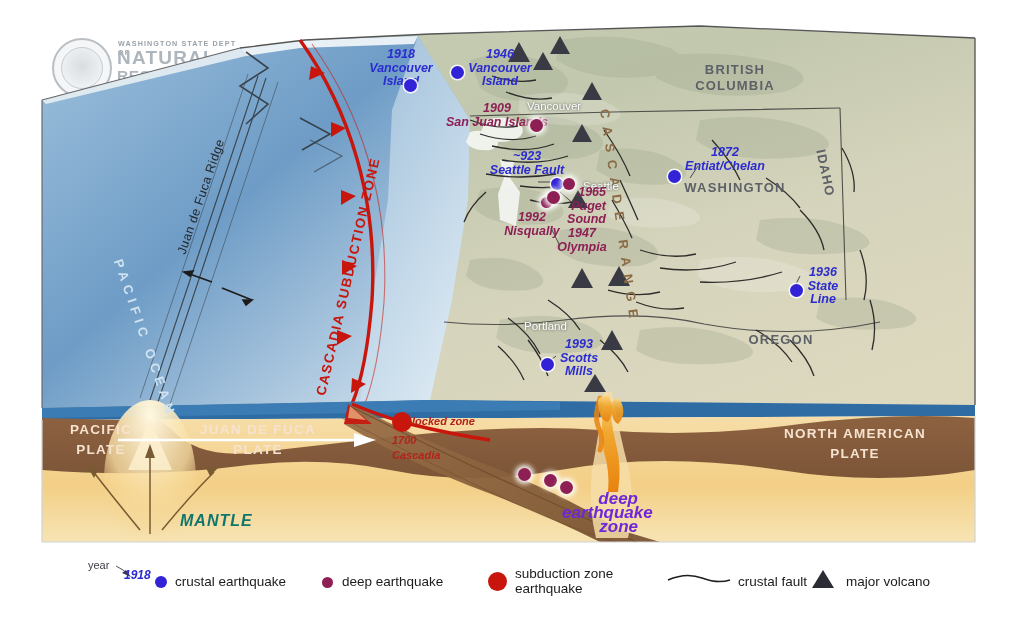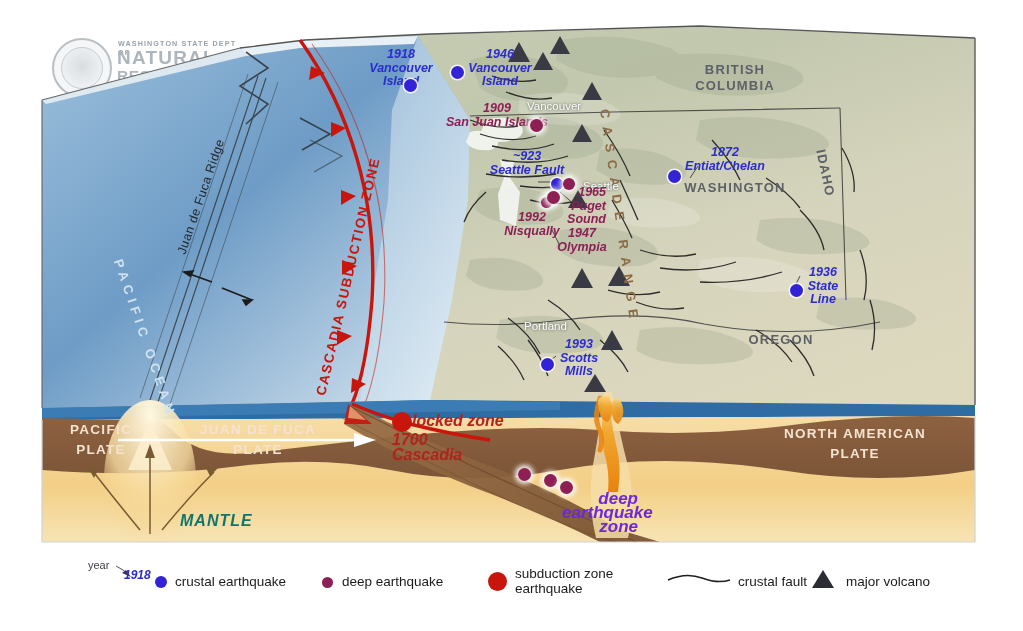--- a/index.html
+++ b/index.html
@@ -32,21 +32,21 @@
   .qlab{position:absolute;color:#2b2bd0;font-style:italic;font-weight:bold;
         font-size:12.5px;line-height:13.5px;text-align:center;white-space:nowrap;}
   .qlab.deep{color:#8d1f55;}
   .region{position:absolute;color:#5d6066;font-weight:bold;font-size:13px;
         letter-spacing:1.2px;text-align:center;line-height:16px;white-space:nowrap;}
   .city{position:absolute;color:#ffffff;font-size:11.5px;white-space:nowrap;
         text-shadow:0 0 2px #7b7f74,0 0 3px #7b7f74;}
   .csLabel{position:absolute;color:#f6e3cf;font-weight:bold;font-size:13.5px;
         letter-spacing:1.3px;text-align:center;line-height:20px;white-space:nowrap;}
   .redlab{position:absolute;color:#b3221b;font-style:italic;font-weight:bold;
-        font-size:16px;line-height:14.5px;white-space:nowrap;}
+        font-size:11px;line-height:14.5px;white-space:nowrap;}
   .mantle{position:absolute;color:#0f766e;font-style:italic;font-weight:bold;
         font-size:16px;letter-spacing:1px;}
   .deepzone{position:absolute;color:#6d28d9;font-style:italic;font-weight:bold;
         font-size:17px;line-height:14px;text-align:right;}
 
   .dot{position:absolute;border-radius:50%;}
   .dot.crustal{background:#3224d6;box-shadow:0 0 0 1.5px rgba(255,255,255,.85);}
   .dot.deepq{background:#8d1f55;box-shadow:0 0 5px 3px rgba(255,255,255,.95);}
   .dot.subd{background:#c8160d;}
 

